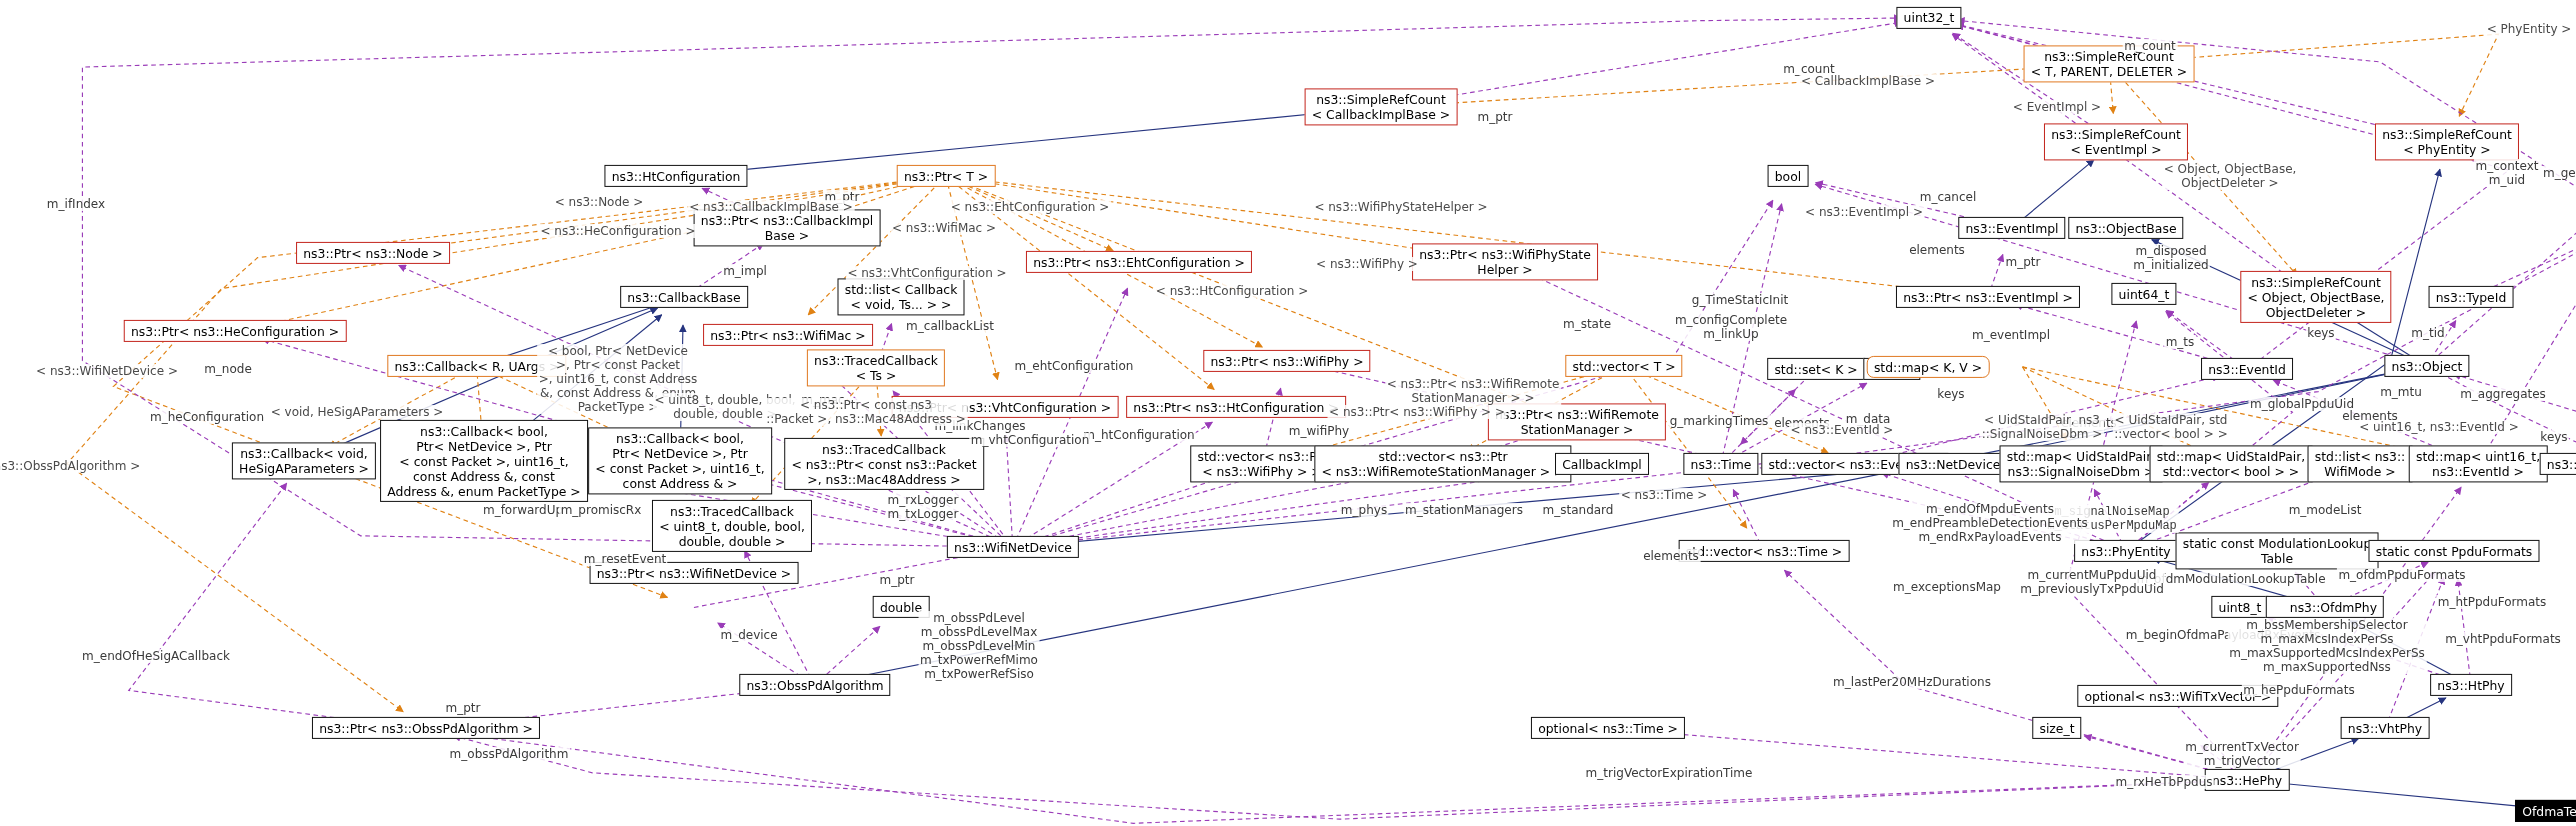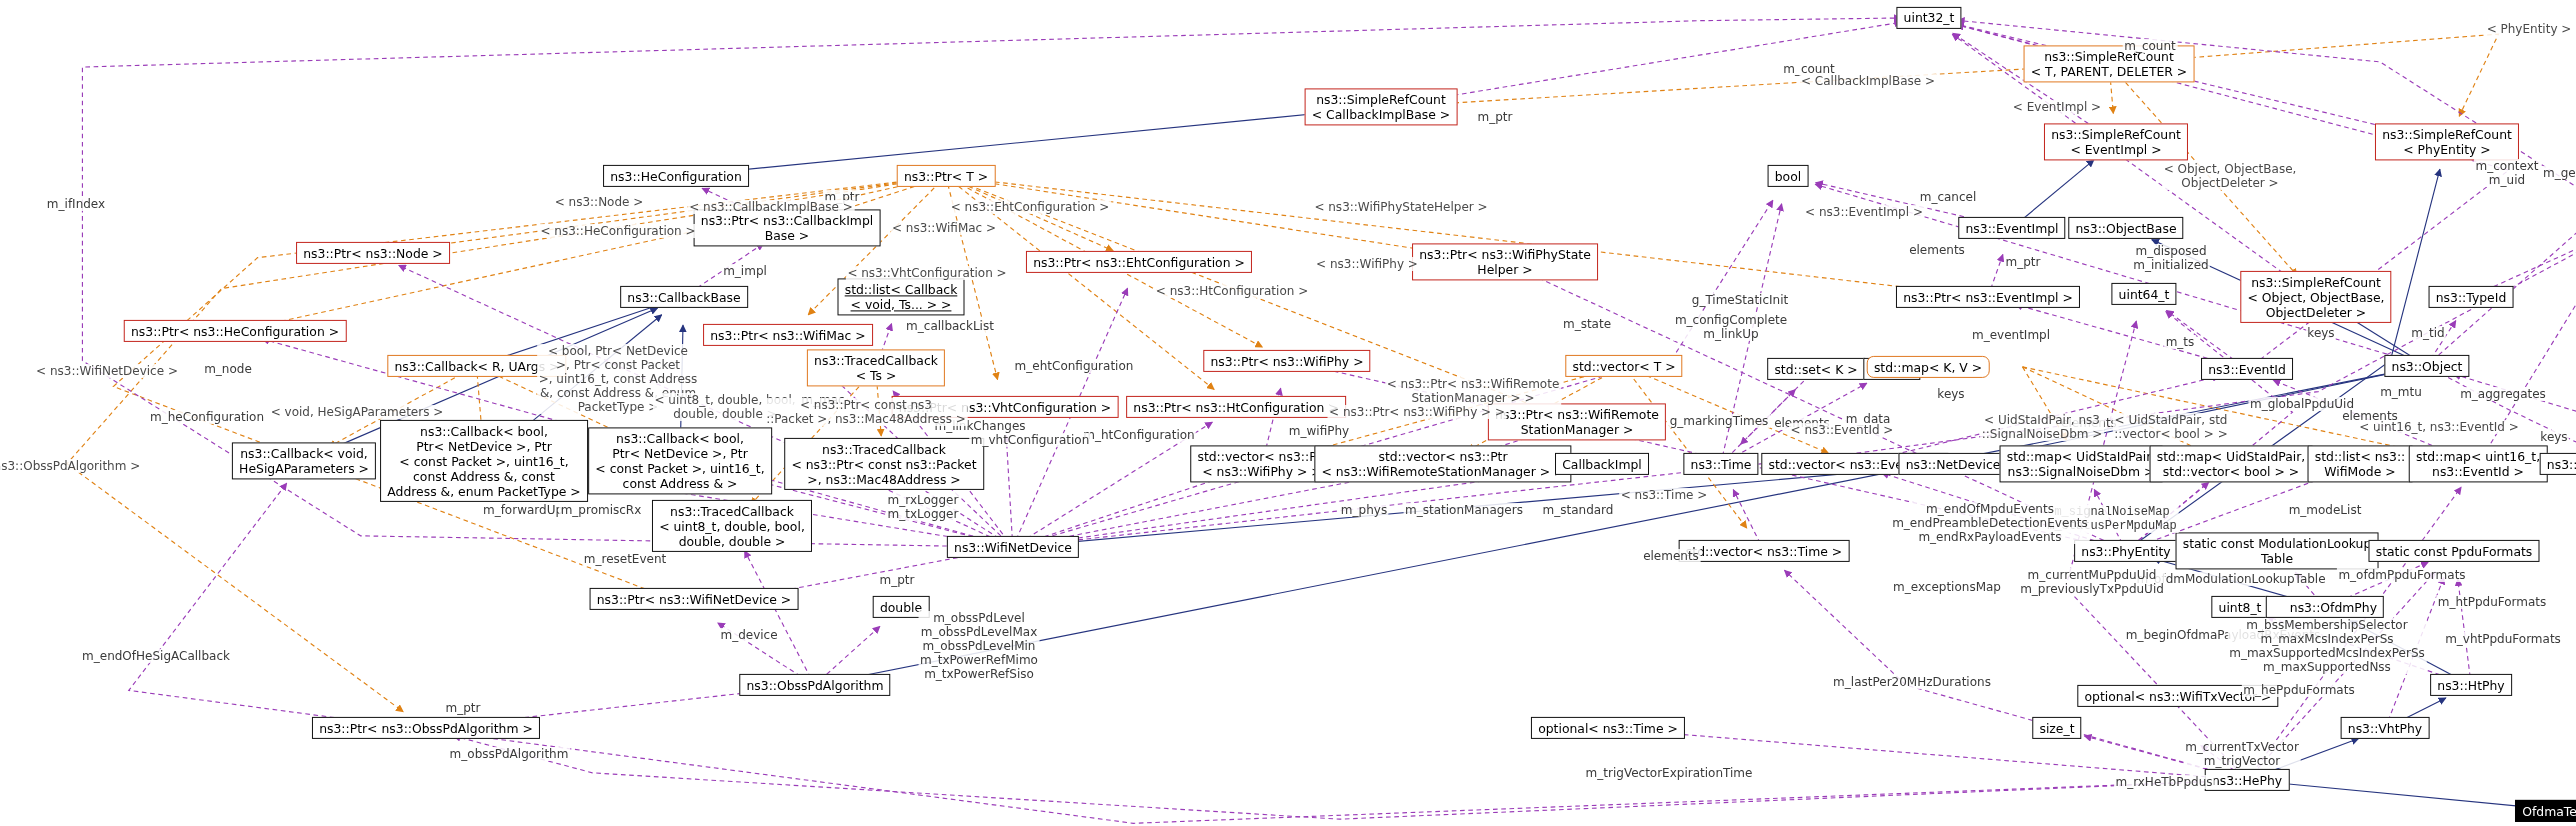--- a/index.html
+++ b/index.html
@@ -153,36 +153,36 @@
         <path d="M2450,901 L2485.973530163326,753.4351109626828" stroke="#9a3cb8" stroke-width="2.2" fill="none" stroke-dasharray="9,7" marker-end="url(#ar-m)"></path>
         <path d="M2800,901 L3007.4892466680335,836.3591193072665" stroke="#9a3cb8" stroke-width="2.2" fill="none" stroke-dasharray="9,7" marker-end="url(#ar-m)"></path>
       </g>
   </svg>
   <div id="node-layer">
       <div class="node " style="left: 1929px; top: 17.5px;"><span>uint32_t</span></div>
       <div class="node tpl" style="left: 2109px; top: 64px;"><span>ns3::SimpleRefCount</span><br><span>&lt; T, PARENT, DELETER &gt;</span></div>
       <div class="node red" style="left: 1381px; top: 107px;"><span>ns3::SimpleRefCount</span><br><span>&lt; CallbackImplBase &gt;</span></div>
       <div class="node red" style="left: 2116px; top: 142px;"><span>ns3::SimpleRefCount</span><br><span>&lt; EventImpl &gt;</span></div>
       <div class="node red" style="left: 2447px; top: 142px;"><span>ns3::SimpleRefCount</span><br><span>&lt; PhyEntity &gt;</span></div>
-      <div class="node " style="left: 676px; top: 176px;"><span>ns3::HeConfiguration</span></div>
+      <div class="node " style="left: 676px; top: 176px;"><span>ns3::HtConfiguration</span></div>
       <div class="node tpl" style="left: 946px; top: 176px;"><span>ns3::Ptr&lt; T &gt;</span></div>
       <div class="node " style="left: 1788px; top: 176px;"><span>bool</span></div>
       <div class="node " style="left: 2012px; top: 228px;"><span>ns3::EventImpl</span></div>
       <div class="node " style="left: 2126px; top: 228px;"><span>ns3::ObjectBase</span></div>
       <div class="node red" style="left: 373px; top: 253px;"><span>ns3::Ptr&lt; ns3::Node &gt;</span></div>
       <div class="node " style="left: 787px; top: 228px;"><span>ns3::Ptr&lt; ns3::CallbackImpl</span><br><span>Base &gt;</span></div>
       <div class="node red" style="left: 1139px; top: 262px;"><span>ns3::Ptr&lt; ns3::EhtConfiguration &gt;</span></div>
       <div class="node red" style="left: 1505px; top: 262px;"><span>ns3::Ptr&lt; ns3::WifiPhyState</span><br><span>Helper &gt;</span></div>
       <div class="node " style="left: 1988px; top: 297px;"><span>ns3::Ptr&lt; ns3::EventImpl &gt;</span></div>
       <div class="node red" style="left: 2316px; top: 297px;"><span>ns3::SimpleRefCount</span><br><span>&lt; Object, ObjectBase,</span><br><span>ObjectDeleter &gt;</span></div>
       <div class="node " style="left: 2144px; top: 294px;"><span>uint64_t</span></div>
       <div class="node " style="left: 2471px; top: 297px;"><span>ns3::TypeId</span></div>
       <div class="node red" style="left: 235px; top: 331px;"><span>ns3::Ptr&lt; ns3::HeConfiguration &gt;</span></div>
       <div class="node " style="left: 684px; top: 297px;"><span>ns3::CallbackBase</span></div>
-      <div class="node " style="left: 901px; top: 297px; text-decoration: underline;"><span>std::list&lt; Callback</span><br><span>&lt; void, Ts... &gt; &gt;</span></div>
+      <div class="node " style="left: 901px; top: 297px;"><span>std::list&lt; Callback</span><br><span>&lt; void, Ts... &gt; &gt;</span></div>
       <div class="node tpl" style="left: 477px; top: 366px;"><span>ns3::Callback&lt; R, UArgs &gt;</span></div>
       <div class="node red" style="left: 788px; top: 335px;"><span>ns3::Ptr&lt; ns3::WifiMac &gt;</span></div>
       <div class="node tpl" style="left: 876px; top: 368px;"><span>ns3::TracedCallback</span><br><span>&lt; Ts &gt;</span></div>
       <div class="node red" style="left: 1005px; top: 407px;"><span>ns3::Ptr&lt; ns3::VhtConfiguration &gt;</span></div>
       <div class="node red" style="left: 1236px; top: 407px;"><span>ns3::Ptr&lt; ns3::HtConfiguration &gt;</span></div>
       <div class="node red" style="left: 1287px; top: 361px;"><span>ns3::Ptr&lt; ns3::WifiPhy &gt;</span></div>
       <div class="node " style="left: 1816px; top: 369px;"><span>std::set&lt; K &gt;</span></div>
       <div class="node " style="left: 1892px; top: 369px;"><span>int64_t</span></div>
       <div class="node tpl" style="left: 1928px; top: 367px; border-radius: 7px;"><span>std::map&lt; K, V &gt;</span></div>
       <div class="node " style="left: 2247px; top: 369px;"><span>ns3::EventId</span></div>
@@ -202,21 +202,21 @@
       <div class="node " style="left: 1953px; top: 464px;"><span>ns3::NetDevice</span></div>
       <div class="node " style="left: 2081px; top: 464px;"><span>std::map&lt; UidStaIdPair,</span><br><span>ns3::SignalNoiseDbm &gt;</span></div>
       <div class="node " style="left: 2231px; top: 464px;"><span>std::map&lt; UidStaIdPair,</span><br><span>std::vector&lt; bool &gt; &gt;</span></div>
       <div class="node " style="left: 2240px; top: 607px;"><span>uint8_t</span></div>
       <div class="node " style="left: 2360px; top: 464px;"><span>std::list&lt; ns3::</span><br><span>WifiMode &gt;</span></div>
       <div class="node " style="left: 2478px; top: 464px;"><span>std::map&lt; uint16_t,</span><br><span>ns3::EventId &gt;</span></div>
       <div class="node " style="left: 2622px; top: 464px;"><span>ns3::Object::Aggregates</span></div>
       <div class="node " style="left: 1013px; top: 547px;"><span>ns3::WifiNetDevice</span></div>
       <div class="node " style="left: 1764px; top: 551px;"><span>std::vector&lt; ns3::Time &gt;</span></div>
       <div class="node " style="left: 2126px; top: 551px;"><span>ns3::PhyEntity</span></div>
-      <div class="node " style="left: 694px; top: 599px;"><span>ns3::Ptr&lt; ns3::WifiNetDevice &gt;</span></div>
+      <div class="node " style="left: 694px; top: 573px;"><span>ns3::Ptr&lt; ns3::WifiNetDevice &gt;</span></div>
       <div class="node " style="left: 901px; top: 607px;"><span>double</span></div>
       <div class="node " style="left: 815px; top: 685px;"><span>ns3::ObssPdAlgorithm</span></div>
       <div class="node " style="left: 426px; top: 728px;"><span>ns3::Ptr&lt; ns3::ObssPdAlgorithm &gt;</span></div>
       <div class="node " style="left: 1608px; top: 728px;"><span>optional&lt; ns3::Time &gt;</span></div>
       <div class="node " style="left: 2057px; top: 728px;"><span>size_t</span></div>
       <div class="node " style="left: 2178px; top: 696px;"><span>optional&lt; ns3::WifiTxVector &gt;</span></div>
       <div class="node " style="left: 2385px; top: 728px;"><span>ns3::VhtPhy</span></div>
       <div class="node " style="left: 2247px; top: 780px;"><span>ns3::HePhy</span></div>
       <div class="node current" style="left: 2575px; top: 811px;"><span>OfdmaTestHePhy</span></div>
       <div class="node " style="left: 2471px; top: 685px;"><span>ns3::HtPhy</span></div>

